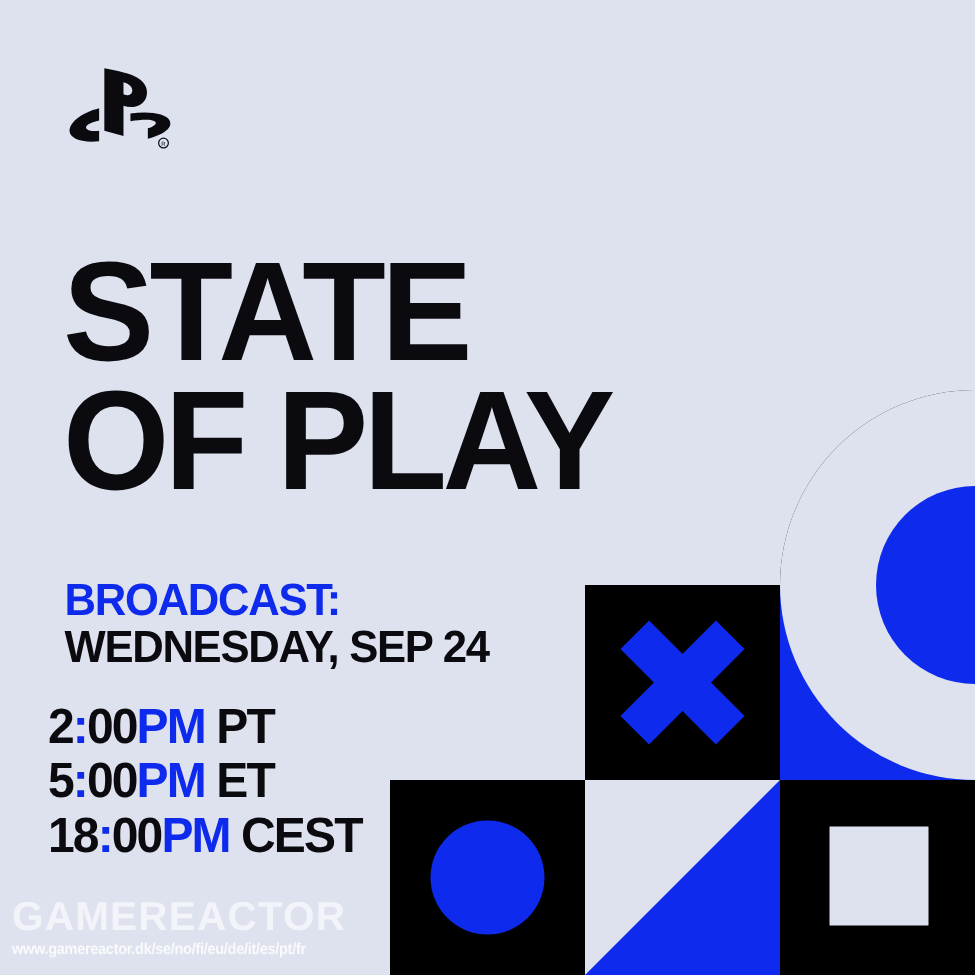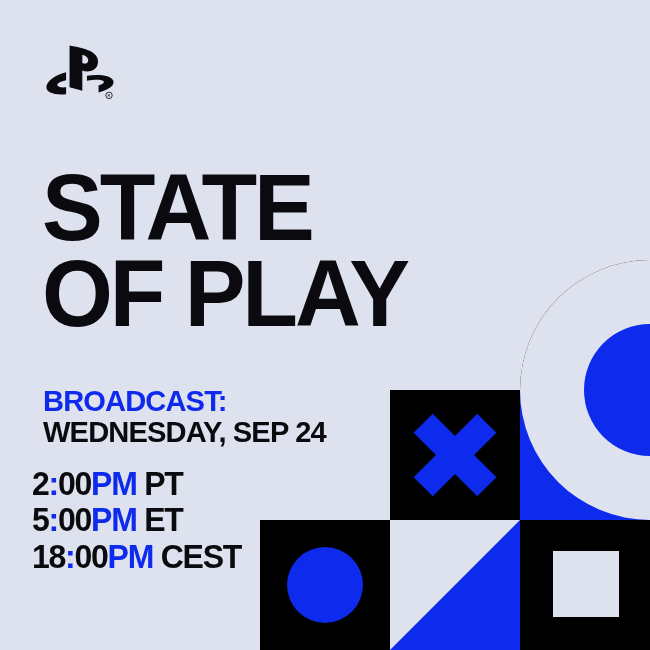--- a/index.html
+++ b/index.html
@@ -219,14 +219,18 @@
   <div id="times">
 
     <span class="time-row"><span>2</span><span class="c">:</span><span>00</span><span class="mer">PM</span>&nbsp;<span class="zone">PT</span></span>
 
     <span class="time-row"><span>5</span><span class="c">:</span><span>00</span><span class="mer">PM</span>&nbsp;<span class="zone">ET</span></span>
 
     <span class="time-row"><span>18</span><span class="c">:</span><span>00</span><span class="mer">PM</span>&nbsp;<span class="zone">CEST</span></span>
 
   </div>
 
+  <div id="watermark">
+    <span id="wm-brand">GAMEREACTOR</span>
+    <span id="wm-url">www.gamereactor.dk/se/no/fi/eu/de/it/es/pt/fr</span>
+  </div>
 
 </div>
 
 </body></html>

